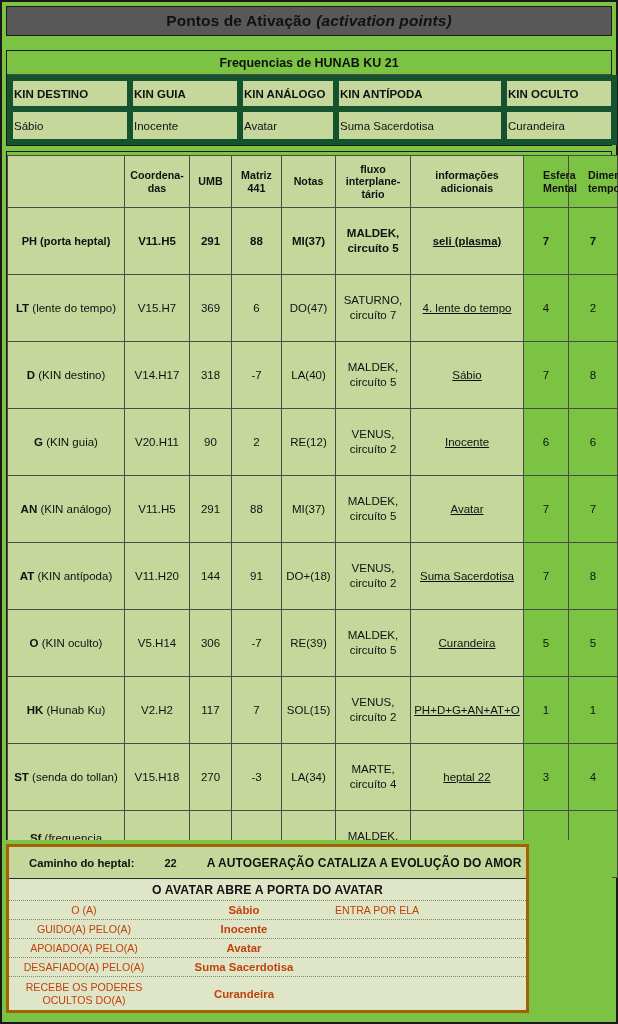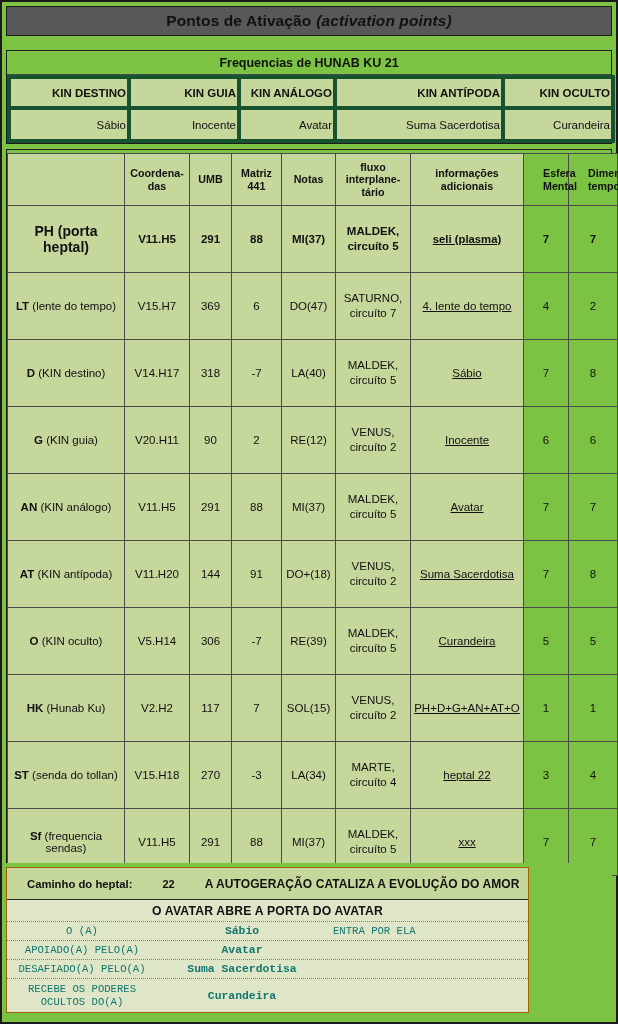--- a/index.html
+++ b/index.html
@@ -45,22 +45,22 @@
   .freq-row {
     height: 24px;
     display: flex; align-items: center; justify-content: center;
     background: #7cc344;
     font-size: 12.5px; font-weight: bold; color: #111;
     border-bottom: 1px solid #4a4a4a;
   }
   .kin-table { width: 100%; border-collapse: collapse; table-layout: fixed; }
   .kin-table th, .kin-table td {
     background: #c6d79c;
-    border: 4px solid #14532d;
-    text-align: right;
+    border: 6px solid #14532d;
+    text-align: left;
     color: #111;
   }
   .kin-table th { height: 31px; font-size: 11.5px; font-weight: bold; }
   .kin-table td { height: 33px; font-size: 11.5px; font-weight: normal; }
 
   
   .main-wrap {
     margin-top: 5px;
     border: 1px solid #1a1a1a;
     background: #7cc344;
@@ -90,33 +90,33 @@
   table.grid tbody td { height: 67px; font-size: 11.5px; }
   table.grid tbody td.bright { background: #7cc344; }
 
   td.c-label { text-align: right; padding-right: 5px; font-size: 11.2px; }
   td.c-label b { font-weight: bold; }
   td.c-info { font-size: 9.2px; text-decoration: underline; }
   td.c-flux { font-size: 10.8px; line-height: 1.28; }
 
   tr.row-first td { font-weight: bold; }
   tr.row-first td.c-info { font-size: 11.3px; }
-  tr.row-first td.c-label { font-size: 14px; }
+  tr.row-first td.c-label { font-size: 11px; }
 
   
   .bottom-wrap {
     position: absolute;
     left: 4px; right: 4px;
     bottom: 4px;
     background: #7cc344;
     padding: 4px 0 5px 0;
   }
   .bottom-panel {
     width: 523px;
-    border: 1px solid #a16207;
+    border: 3px solid #a16207;
     background: #dfe6c8;
   }
   .heptal-row {
     display: flex;
     align-items: center;
     height: 32px;
     background: #c6d79c;
     border-bottom: 1px solid #2b2b2b;
     font-size: 11.3px;
     font-weight: bold;
@@ -133,22 +133,21 @@
     font-size: 12.2px; font-weight: bold; color: #111;
     border-bottom: 1px dotted #7f8a68;
     letter-spacing: 0.2px;
   }
   .rel-row {
     display: flex;
     align-items: center;
     height: 19px;
     background: #dfe6c8;
     border-bottom: 1px dotted #7f8a68;
-    color: #0f766e;
-    font-family: Liberation Mono, monospace;
+    color: #c2410c;
   }
   .rel-row:last-child { border-bottom: none; }
   .rel-key {
     width: 150px;
     text-align: center;
     font-size: 10.6px;
     line-height: 1.15;
     white-space: pre-line;
   }
   .rel-val {
@@ -371,20 +370,25 @@
         <span class="heptal-phrase">A AUTOGERAÇÃO CATALIZA A EVOLUÇÃO DO AMOR</span>
       </div>
       <div class="avatar-head">O AVATAR ABRE A PORTA DO AVATAR</div>
       <div>
           <div class="rel-row">
             <div class="rel-key">O (A)</div>
             <div class="rel-val">Sábio</div>
             <div class="rel-extra">ENTRA POR ELA</div>
           </div>
           <div class="rel-row">
+            <div class="rel-key">GUIDO(A) PELO(A)</div>
+            <div class="rel-val">Inocente</div>
+            <div class="rel-extra"></div>
+          </div>
+          <div class="rel-row">
             <div class="rel-key">APOIADO(A) PELO(A)</div>
             <div class="rel-val">Avatar</div>
             <div class="rel-extra"></div>
           </div>
           <div class="rel-row">
             <div class="rel-key">DESAFIADO(A) PELO(A)</div>
             <div class="rel-val">Suma Sacerdotisa</div>
             <div class="rel-extra"></div>
           </div>
           <div class="rel-row tall">

